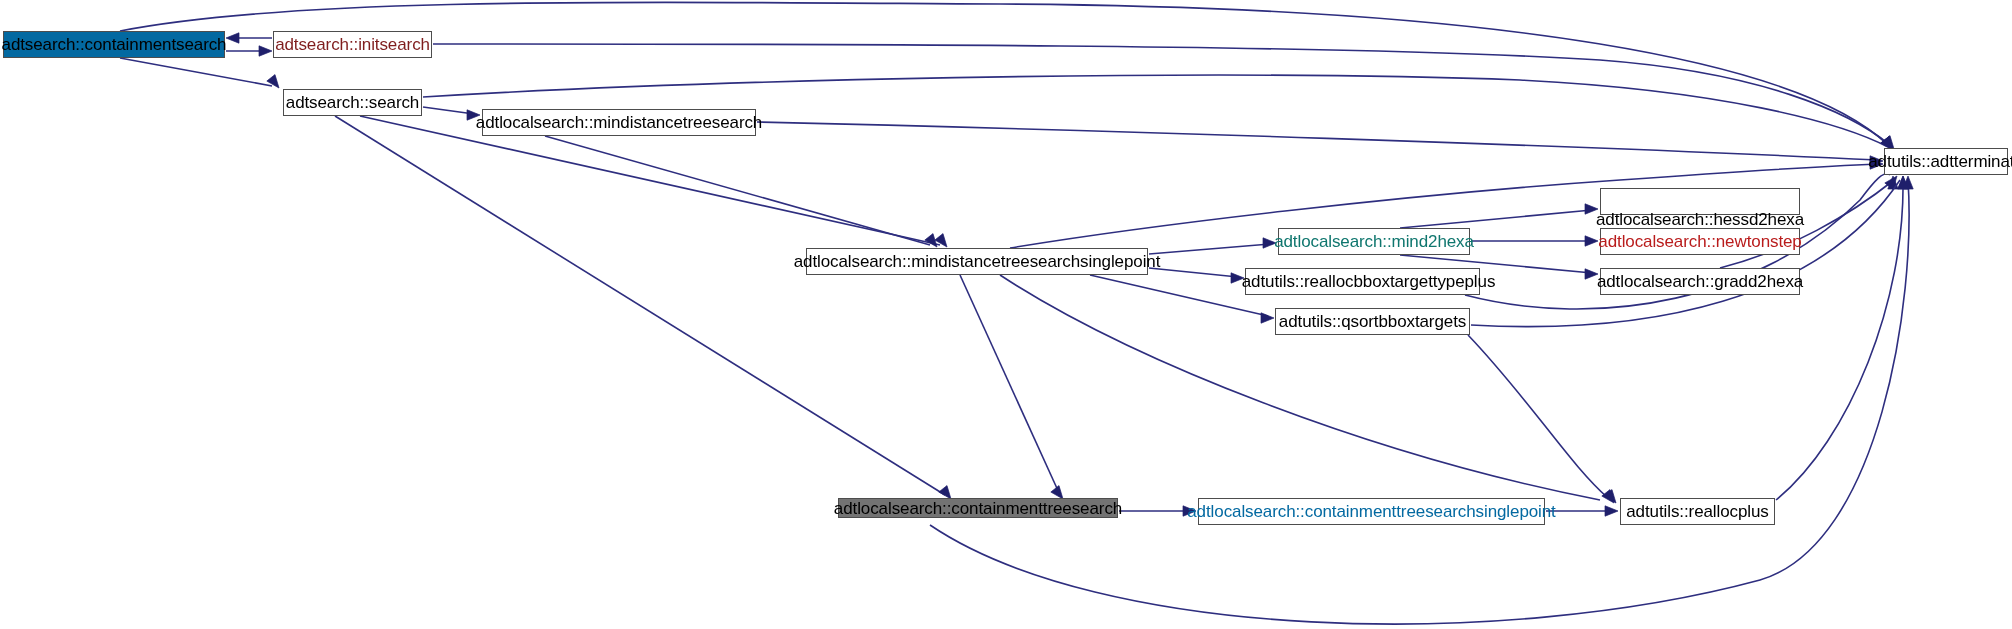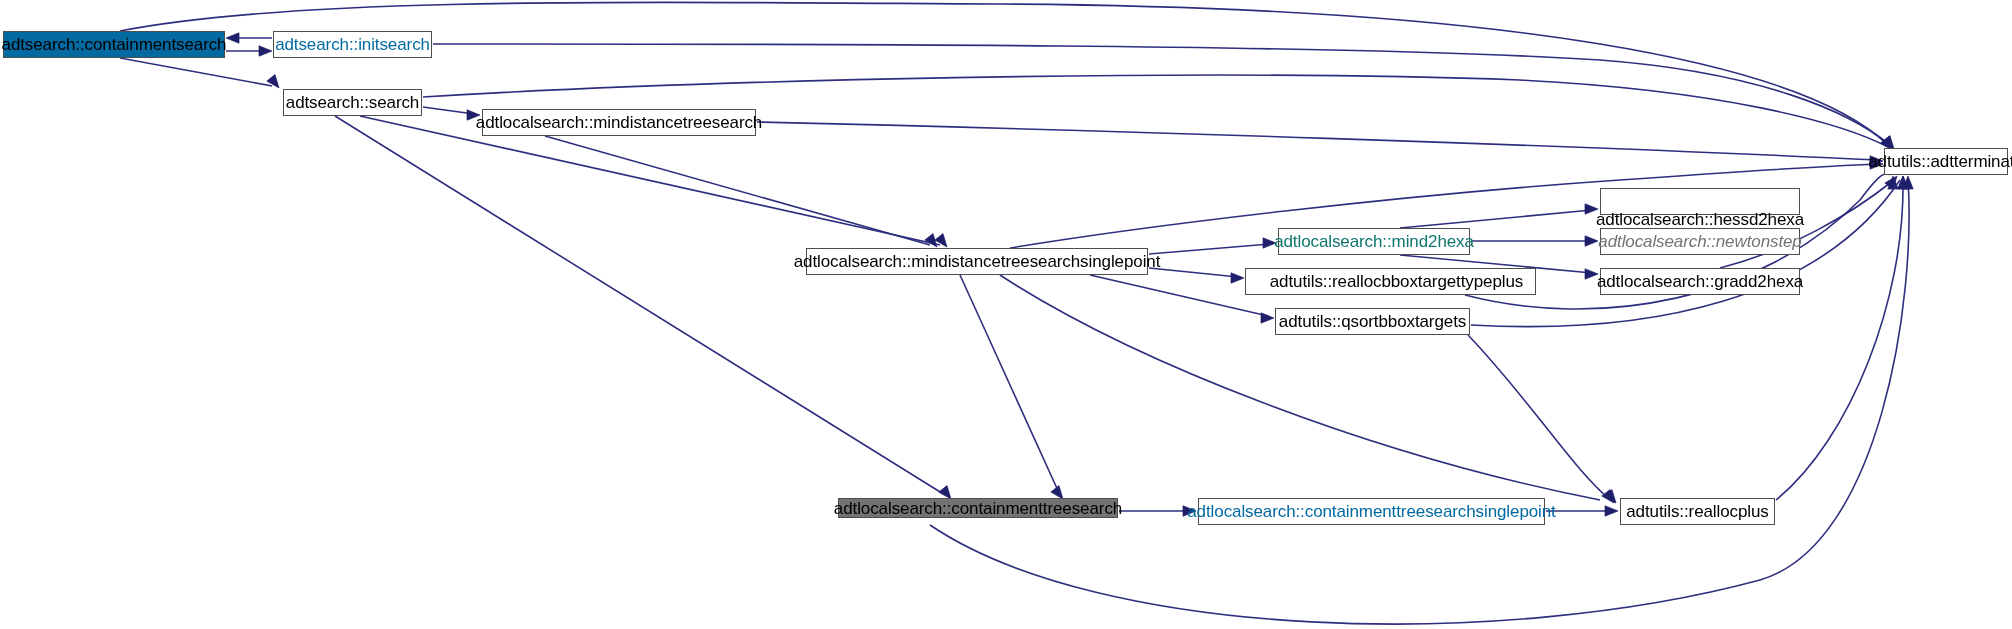--- a/index.html
+++ b/index.html
@@ -173,44 +173,44 @@
       </g>
       <g>
         <path class="edge-path" d="M 1776,500 C 1850,440 1905,300 1903,180" stroke="#2e2e7f"></path>
         <polygon class="edge-head" points="1903,176 1908.2,189 1897.8,189"></polygon>
       </g>
     </svg>
 <div class="node highlight" style="left: 3px; top: 31px; width: 222px; height: 27px; border-color: rgb(77, 77, 77); background: #0369a1;">
       <span class="node-label" style="color: rgb(0, 0, 0);">adtsearch::containmentsearch</span>
     </div>
     <div class="node" style="left: 273px; top: 31px; width: 159px; height: 27px; border-color: rgb(77, 77, 77); background: rgb(255, 255, 255);">
-      <span class="node-label" style="color: #0369a1;">adtsearch::initsearch</span>
+      <span class="node-label" style="color: #7f1d1d;">adtsearch::initsearch</span>
     </div>
     <div class="node" style="left: 283px; top: 89px; width: 139px; height: 27px; border-color: rgb(77, 77, 77); background: rgb(255, 255, 255);">
       <span class="node-label" style="color: rgb(0, 0, 0);">adtsearch::search</span>
     </div>
     <div class="node" style="left: 482px; top: 109px; width: 274px; height: 27px; border-color: rgb(77, 77, 77); background: rgb(255, 255, 255);">
       <span class="node-label" style="color: rgb(0, 0, 0);">adtlocalsearch::mindistancetreesearch</span>
     </div>
     <div class="node" style="left: 1884px; top: 148px; width: 124px; height: 27px; border-color: rgb(77, 77, 77); background: rgb(255, 255, 255);">
       <span class="node-label" style="color: rgb(0, 0, 0);">adtutils::adtterminate</span>
     </div>
     <div class="node" style="left: 1600px; top: 188px; width: 200px; height: 27px; border-color: rgb(77, 77, 77); background: rgb(255, 255, 255);">
       <span class="node-label" style="color: rgb(0, 0, 0); margin-top: 35px;">adtlocalsearch::hessd2hexa</span>
     </div>
     <div class="node" style="left: 1278px; top: 228px; width: 192px; height: 27px; border-color: rgb(77, 77, 77); background: rgb(255, 255, 255);">
       <span class="node-label" style="color: #0f766e;">adtlocalsearch::mind2hexa</span>
     </div>
     <div class="node" style="left: 1600px; top: 228px; width: 200px; height: 27px; border-color: rgb(77, 77, 77); background: rgb(255, 255, 255);">
-      <span class="node-label" style="color: #737373; font-style: italic;">adtlocalsearch::newtonstep</span>
+      <span class="node-label" style="color: #b91c1c;">adtlocalsearch::newtonstep</span>
     </div>
     <div class="node" style="left: 806px; top: 248px; width: 342px; height: 27px; border-color: rgb(77, 77, 77); background: rgb(255, 255, 255);">
       <span class="node-label" style="color: rgb(0, 0, 0);">adtlocalsearch::mindistancetreesearchsinglepoint</span>
     </div>
-    <div class="node" style="left: 1245px; top: 268px; width: 291px; height: 27px; border-color: rgb(77, 77, 77); background: rgb(255, 255, 255); padding-left: 12px;">
+    <div class="node" style="left: 1245px; top: 268px; width: 235px; height: 27px; border-color: rgb(77, 77, 77); background: rgb(255, 255, 255); padding-left: 12px;">
       <span class="node-label" style="color: rgb(0, 0, 0);">adtutils::reallocbboxtargettypeplus</span>
     </div>
     <div class="node" style="left: 1600px; top: 268px; width: 200px; height: 27px; border-color: rgb(77, 77, 77); background: rgb(255, 255, 255);">
       <span class="node-label" style="color: rgb(0, 0, 0);">adtlocalsearch::gradd2hexa</span>
     </div>
     <div class="node" style="left: 1275px; top: 308px; width: 195px; height: 27px; border-color: rgb(77, 77, 77); background: rgb(255, 255, 255);">
       <span class="node-label" style="color: rgb(0, 0, 0);">adtutils::qsortbboxtargets</span>
     </div>
     <div class="node" style="left: 838px; top: 498px; width: 280px; height: 20px; border-color: rgb(77, 77, 77); background: #737373;">
       <span class="node-label" style="color: rgb(0, 0, 0);">adtlocalsearch::containmenttreesearch</span>

